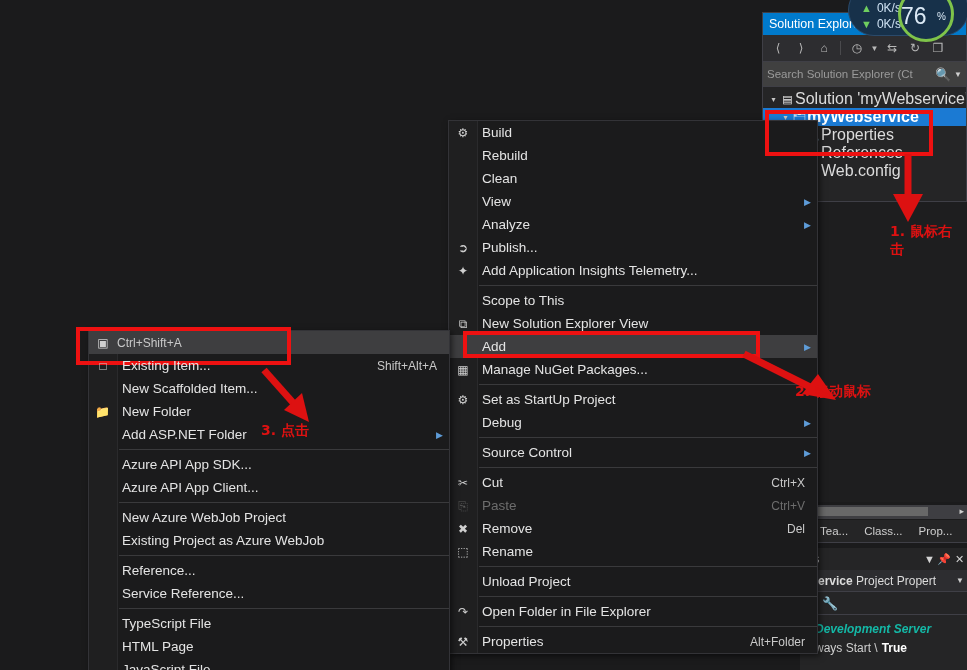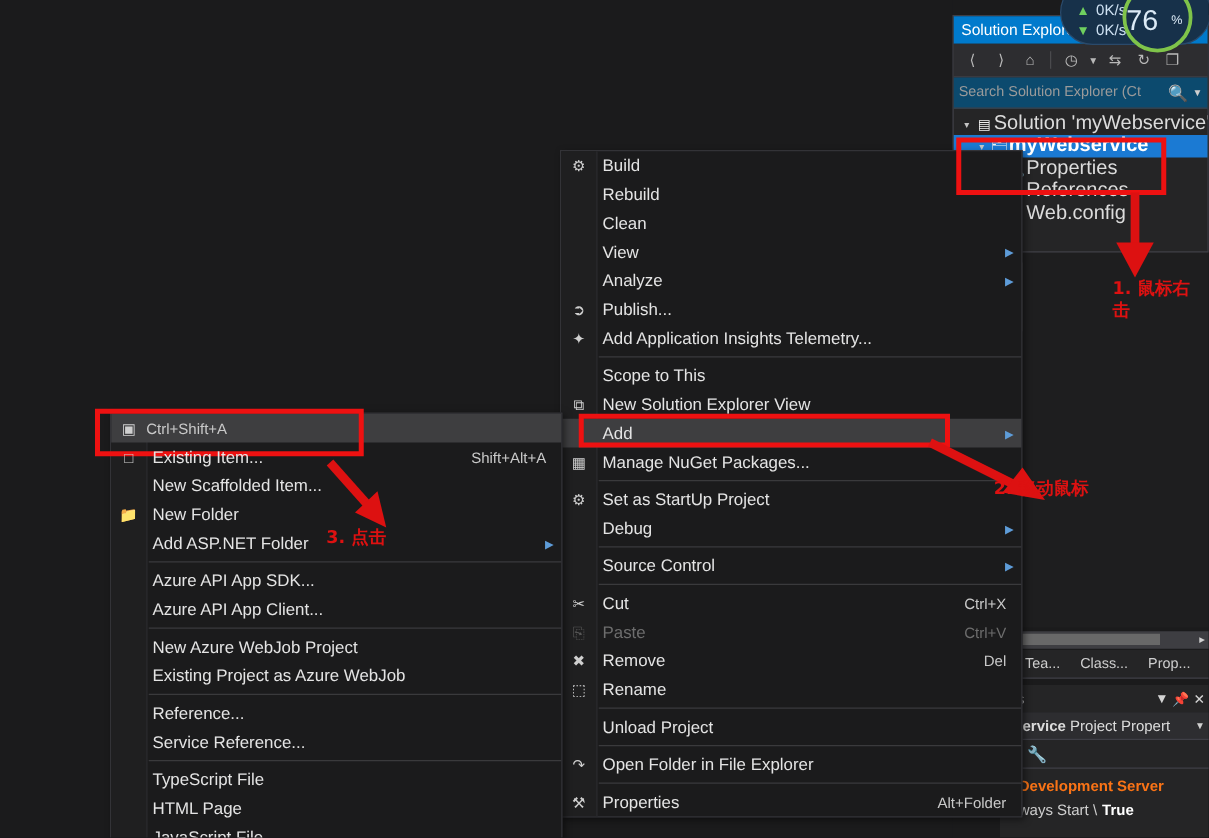--- a/index.html
+++ b/index.html
@@ -24,21 +24,21 @@
     white-space:nowrap;overflow:hidden;
   }
   .sln-toolbar{
     height:26px;background:#2d2d30;border-bottom:1px solid #3f3f46;
     display:flex;align-items:center;padding-left:5px;gap:3px;
   }
   .tbicon{width:20px;height:20px;display:flex;align-items:center;justify-content:center;
     color:#b8b8b8;font-size:12px;}
   .tbsep{width:1px;height:14px;background:#4a4a4d;margin:0 3px;}
   .sln-search{
-    height:24px;background:#0c4a6e;border-bottom:1px solid #3f3f46;
+    height:24px;background:#404040;border-bottom:1px solid #3f3f46;
     display:flex;align-items:center;padding:0 4px;
   }
   .sln-search .txt{font-size:11.5px;color:#9a9a9a;white-space:nowrap;overflow:hidden;flex:1;}
   .sln-search .mag{color:#d6d6d6;font-size:13px;margin-left:2px;}
   .sln-search .caret{color:#cfcfcf;font-size:8px;margin-left:3px;}
   .sln-tree{padding:3px 0 0 0;font-size:12px;}
   .tnode{display:flex;align-items:center;height:18px;padding-left:4px;white-space:nowrap;overflow:hidden;}
   .tnode .glyph{width:13px;text-align:center;font-size:8px;color:#c5c5c5;flex:none;}
   .tnode .ic{width:15px;text-align:center;flex:none;font-size:11px;}
   .tnode .lbl{font-size:16px;color:#dcdcdc;}
@@ -74,21 +74,21 @@
   }
   .prop-combo b{font-weight:bold;}
   .prop-combo .nm{white-space:nowrap;overflow:hidden;flex:1;}
   .prop-combo .dd{font-size:8px;color:#cfcfcf;padding:0 3px;}
   .prop-toolbar{height:22px;display:flex;align-items:center;padding-left:22px;
     border-bottom:1px solid #3f3f46;background:#252526;}
   .prop-toolbar .w{color:#d6d6d6;font-size:13px;}
   .prop-rows{padding-top:4px;font-size:12px;}
   .prow{display:flex;align-items:center;height:19px;padding-left:2px;white-space:nowrap;}
   .prow .exp{width:13px;text-align:center;color:#c8c8c8;font-size:9px;}
-  .prow .cat{font-weight:bold;color:#f97316;}
+  .prow .cat{font-weight:bold;color:#14b8a6;font-style:italic;}
   .prow .key{color:#cfcfcf;}
   .prow .val{font-weight:bold;color:#ffffff;margin-left:4px;}
 
   
   .ctxmenu{
     position:absolute;background:#1b1b1c;border:1px solid #333337;
     box-sizing:border-box;box-shadow:2px 2px 6px rgba(0,0,0,.55);
   }
   .ctxmenu .gutter{
     position:absolute;left:0;top:0;bottom:0;width:28px;background:#1f1f20;

